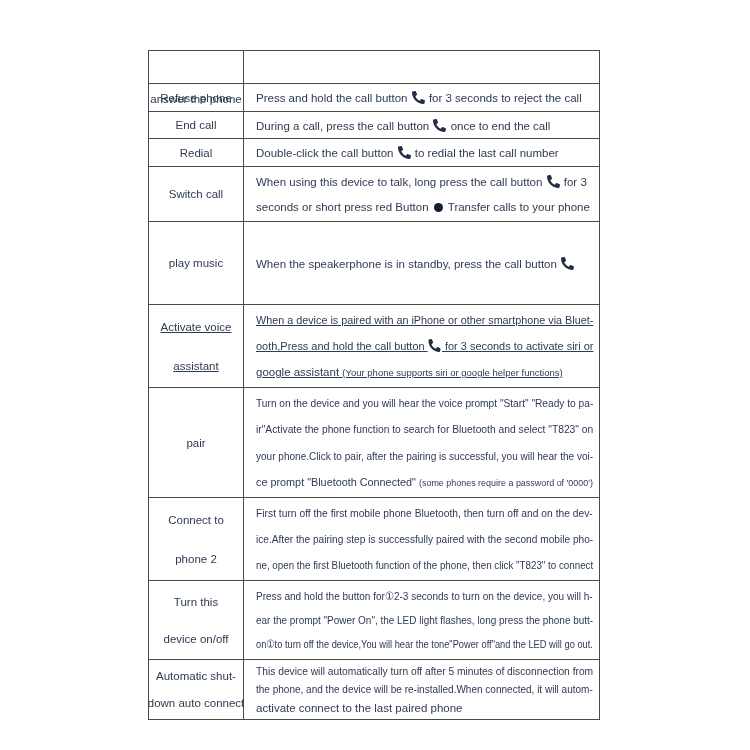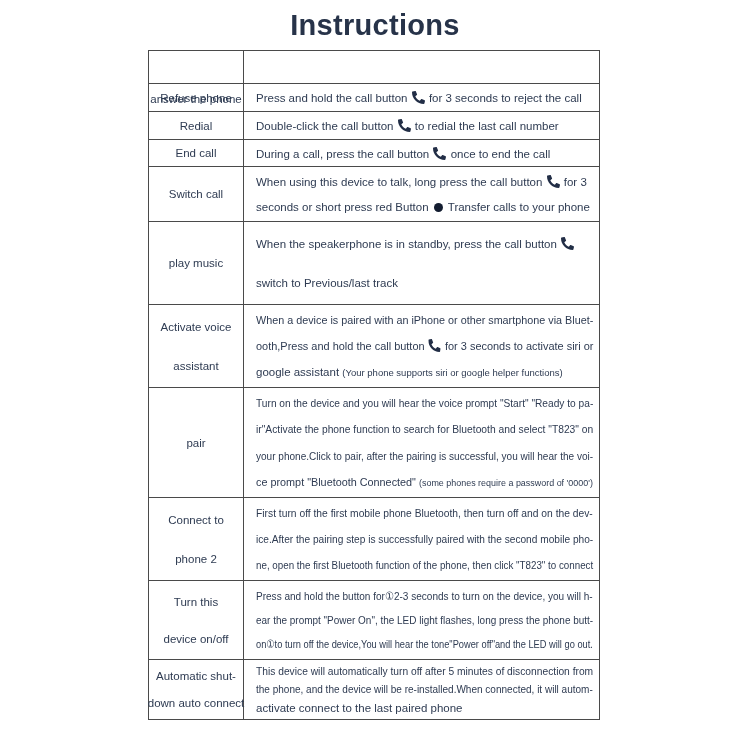--- a/index.html
+++ b/index.html
@@ -36,55 +36,54 @@
   .phone-icon svg{width:13px;height:13px;display:block;transform:scaleX(-1);fill:#222e46;}
   .dot-icon{
     display:inline-block;width:9px;height:9px;border-radius:50%;
     background:#131d30;vertical-align:-1px;margin:0 2px;
   }
 </style>
 </head>
 <body>
 
 <div class="page">
-  <h1 class="page-title">Instructions</h1>
   <div class="instructions-table">
       <div class="row" style="height: 33px; flex-direction: column;">
         <div class="cell label-cell">
           <div class="label-line">answer the phone</div>
         </div>
       </div>
       <div class="row" style="height: 28px;">
         <div class="cell label-cell">
           <div class="label-line">Refuse phone</div>
         </div>
         <div class="cell content-cell">
           <div class="line"><span class="seg">Press and hold the call button </span><span class="phone-icon"><svg viewBox="0 0 512 512" aria-hidden="true">
                 <path d="M493.4 24.6l-104-24c-11.3-2.6-22.9 3.3-27.5 13.9l-48 112c-4.2 9.8-1.4 21.3 6.9 28l60.6 49.6c-36 76.7-98.9 140.5-177.2 177.2l-49.6-60.6c-6.8-8.3-18.2-11.1-28-6.9l-112 48C3.9 366.5-2 378.1.6 389.4l24 104C27.1 504.2 36.7 512 48 512c256.1 0 464-207.5 464-464 0-11.2-7.7-20.9-18.6-23.4z"></path>
               </svg></span><span class="seg"> for 3 seconds to reject the call</span></div>
         </div>
       </div>
+      <div class="row" style="height: 27px;">
+        <div class="cell label-cell">
+          <div class="label-line">End call</div>
+        </div>
+        <div class="cell content-cell">
+          <div class="line"><span class="seg">During a call, press the call button </span><span class="phone-icon"><svg viewBox="0 0 512 512" aria-hidden="true">
+                <path d="M493.4 24.6l-104-24c-11.3-2.6-22.9 3.3-27.5 13.9l-48 112c-4.2 9.8-1.4 21.3 6.9 28l60.6 49.6c-36 76.7-98.9 140.5-177.2 177.2l-49.6-60.6c-6.8-8.3-18.2-11.1-28-6.9l-112 48C3.9 366.5-2 378.1.6 389.4l24 104C27.1 504.2 36.7 512 48 512c256.1 0 464-207.5 464-464 0-11.2-7.7-20.9-18.6-23.4z"></path>
+              </svg></span><span class="seg"> once to end the call</span></div>
+        </div>
+      </div>
       <div class="row" style="height: 28px;">
         <div class="cell label-cell">
           <div class="label-line">Redial</div>
         </div>
         <div class="cell content-cell">
           <div class="line"><span class="seg">Double-click the call button </span><span class="phone-icon"><svg viewBox="0 0 512 512" aria-hidden="true">
                 <path d="M493.4 24.6l-104-24c-11.3-2.6-22.9 3.3-27.5 13.9l-48 112c-4.2 9.8-1.4 21.3 6.9 28l60.6 49.6c-36 76.7-98.9 140.5-177.2 177.2l-49.6-60.6c-6.8-8.3-18.2-11.1-28-6.9l-112 48C3.9 366.5-2 378.1.6 389.4l24 104C27.1 504.2 36.7 512 48 512c256.1 0 464-207.5 464-464 0-11.2-7.7-20.9-18.6-23.4z"></path>
               </svg></span><span class="seg"> to redial the last call number</span></div>
-        </div>
-      </div>
-      <div class="row" style="height: 27px;">
-        <div class="cell label-cell">
-          <div class="label-line">End call</div>
-        </div>
-        <div class="cell content-cell">
-          <div class="line"><span class="seg">During a call, press the call button </span><span class="phone-icon"><svg viewBox="0 0 512 512" aria-hidden="true">
-                <path d="M493.4 24.6l-104-24c-11.3-2.6-22.9 3.3-27.5 13.9l-48 112c-4.2 9.8-1.4 21.3 6.9 28l60.6 49.6c-36 76.7-98.9 140.5-177.2 177.2l-49.6-60.6c-6.8-8.3-18.2-11.1-28-6.9l-112 48C3.9 366.5-2 378.1.6 389.4l24 104C27.1 504.2 36.7 512 48 512c256.1 0 464-207.5 464-464 0-11.2-7.7-20.9-18.6-23.4z"></path>
-              </svg></span><span class="seg"> once to end the call</span></div>
         </div>
       </div>
       <div class="row" style="height: 55px;">
         <div class="cell label-cell">
           <div class="label-line">Switch call</div>
         </div>
         <div class="cell content-cell">
           <div class="line"><span class="seg">When using this device to talk, long press the call button </span><span class="phone-icon"><svg viewBox="0 0 512 512" aria-hidden="true">
                 <path d="M493.4 24.6l-104-24c-11.3-2.6-22.9 3.3-27.5 13.9l-48 112c-4.2 9.8-1.4 21.3 6.9 28l60.6 49.6c-36 76.7-98.9 140.5-177.2 177.2l-49.6-60.6c-6.8-8.3-18.2-11.1-28-6.9l-112 48C3.9 366.5-2 378.1.6 389.4l24 104C27.1 504.2 36.7 512 48 512c256.1 0 464-207.5 464-464 0-11.2-7.7-20.9-18.6-23.4z"></path>
               </svg></span><span class="seg"> for 3</span></div>
@@ -92,24 +91,23 @@
         </div>
       </div>
       <div class="row" style="height: 83px;">
         <div class="cell label-cell">
           <div class="label-line">play music</div>
         </div>
         <div class="cell content-cell">
           <div class="line"><span class="seg">When the speakerphone is in standby, press the call button </span><span class="phone-icon"><svg viewBox="0 0 512 512" aria-hidden="true">
                 <path d="M493.4 24.6l-104-24c-11.3-2.6-22.9 3.3-27.5 13.9l-48 112c-4.2 9.8-1.4 21.3 6.9 28l60.6 49.6c-36 76.7-98.9 140.5-177.2 177.2l-49.6-60.6c-6.8-8.3-18.2-11.1-28-6.9l-112 48C3.9 366.5-2 378.1.6 389.4l24 104C27.1 504.2 36.7 512 48 512c256.1 0 464-207.5 464-464 0-11.2-7.7-20.9-18.6-23.4z"></path>
               </svg></span></div>
-          <div class="line"><span class="seg">switch to Previous/last track</span></div>
         </div>
       </div>
-      <div class="row" style="height: 83px;">
+      <div class="row" style="height: 83px; text-decoration: underline;">
         <div class="cell label-cell">
           <div class="label-line">Activate voice</div>
           <div class="label-line">assistant</div>
         </div>
         <div class="cell content-cell">
           <div class="line" style="transform-origin: left center; transform: scaleX(0.938719);"><span class="seg">When a device is paired with an iPhone or other smartphone via Bluet-</span></div>
           <div class="line" style="transform-origin: left center; transform: scaleX(0.951977);"><span class="seg">ooth,Press and hold the call button </span><span class="phone-icon"><svg viewBox="0 0 512 512" aria-hidden="true">
                 <path d="M493.4 24.6l-104-24c-11.3-2.6-22.9 3.3-27.5 13.9l-48 112c-4.2 9.8-1.4 21.3 6.9 28l60.6 49.6c-36 76.7-98.9 140.5-177.2 177.2l-49.6-60.6c-6.8-8.3-18.2-11.1-28-6.9l-112 48C3.9 366.5-2 378.1.6 389.4l24 104C27.1 504.2 36.7 512 48 512c256.1 0 464-207.5 464-464 0-11.2-7.7-20.9-18.6-23.4z"></path>
               </svg></span><span class="seg"> for 3 seconds to activate siri or</span></div>
           <div class="line"><span class="seg">google assistant </span><span class="seg small">(Your phone supports siri or google helper functions)</span></div>

